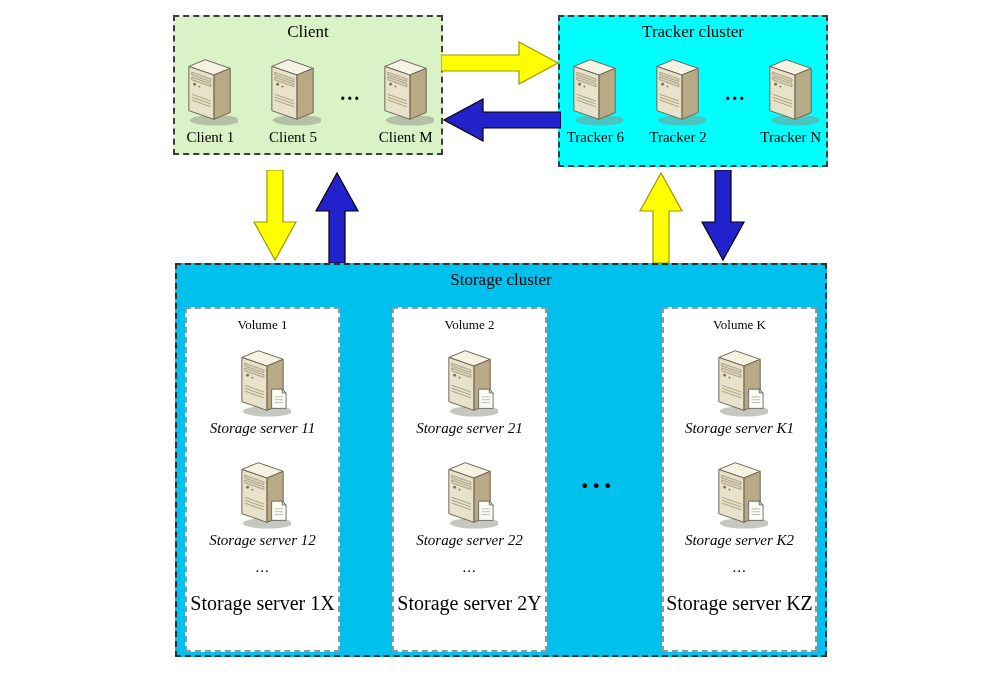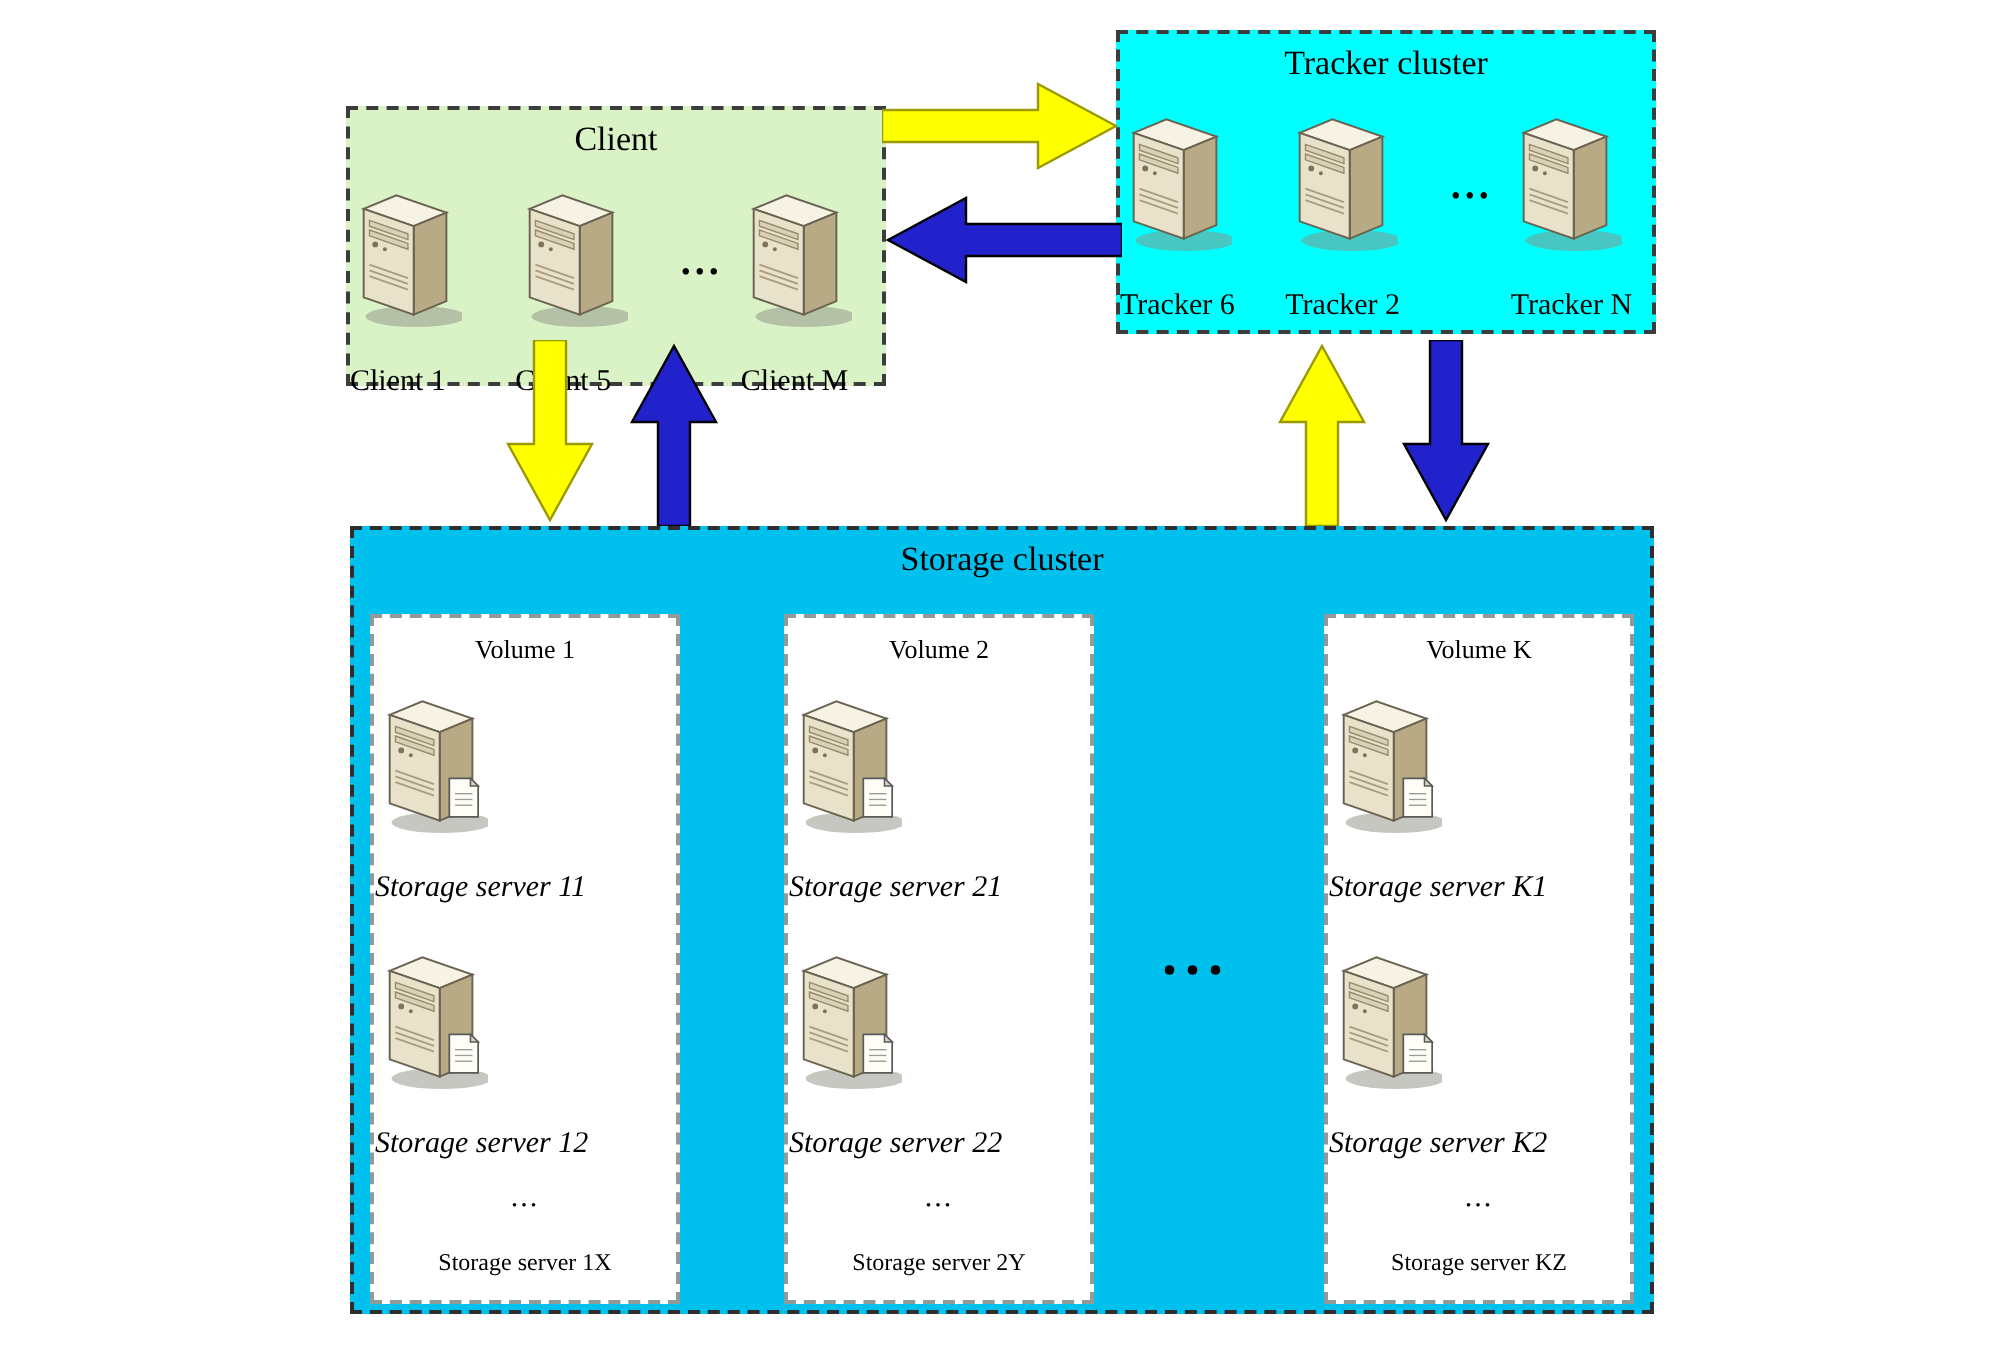--- a/index.html
+++ b/index.html
@@ -12,59 +12,58 @@
     overflow:hidden;
   }
   .stage { position:absolute; left:0; top:0; width:999px; height:676px; }
 
   
   .box { position:absolute; }
   .client-box {
     left:173px; top:15px; width:270px; height:140px;
     background:var(--client_bg,#d9f2c6);
     border:2px dashed #3c3c3c;
-    margin-top:38px;
   }
   .tracker-box {
     left:558px; top:15px; width:270px; height:152px;
     background:var(--tracker_bg,#00ffff);
     border:2px dashed #3c3c3c;
   }
   .storage-box {
     left:175px; top:263px; width:652px; height:394px;
     background:var(--storage_bg,#00c0ee);
     border:2px dashed #2e2e2e;
   }
   .box-title { text-align:center; font-size:17px; padding-top:5px; }
 
   
   .cluster-row {
     display:flex; justify-content:center; align-items:flex-start;
     gap:12px; margin-top:10px;
   }
-  .server-unit { display:flex; flex-direction:column; align-items:flex-start; width:84px;gap:16px; }
+  .server-unit { display:flex; flex-direction:column; align-items:center; width:84px; }
   .server-label { font-size:15px; margin-top:2px; white-space:nowrap; }
   .row-dots { font-size:20px; font-weight:bold; letter-spacing:2px; margin-top:30px; width:18px; text-align:center; }
 
   
   .volume {
     position:absolute; top:42px; width:155px; height:345px;
     background:var(--volume_bg,#ffffff);
     border:2px dashed #8f9a9a;
     display:flex; flex-direction:column; align-items:center;
     padding-top:8px;
   }
   .vol-1 { left:8px; }
   .vol-2 { left:215px; }
   .vol-k { left:485px; }
   .vol-title { font-size:13px; }
   .volume .server-unit { margin-top:10px; width:150px;font-style:italic; }
   .volume .server-unit + .server-unit { margin-top:18px; }
   .vol-dots { margin-top:10px; font-size:15px; letter-spacing:1px; }
-  .vol-last { margin-top:16px; font-size:12px; white-space:nowrap; }
+  .vol-last { margin-top:16px; font-size:20px; white-space:nowrap; }
   .storage-dots {
     position:absolute; left:404px; top:196px;
     font-size:30px; font-weight:bold; letter-spacing:4px;
   }
 
   
   .arrow { position:absolute; }
   .arrow svg { display:block; }
   .arrow-yellow polygon { fill:var(--arrow_yellow,#ffff00); stroke:#9a9a00; stroke-width:1.2; }
   .arrow-blue polygon   { fill:var(--arrow_blue,#2222cc);  stroke:#000000; stroke-width:1.2; }

